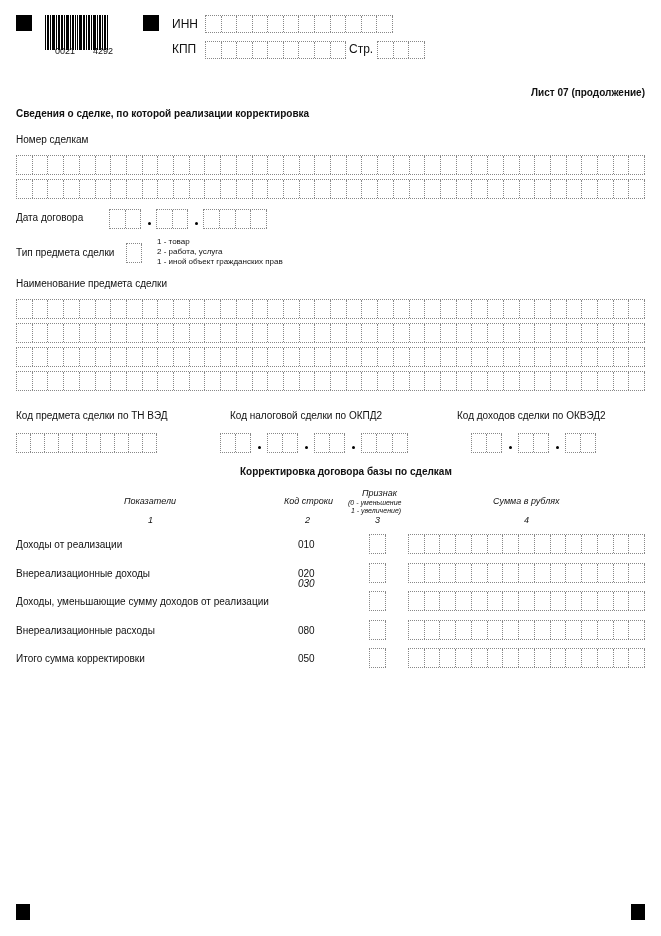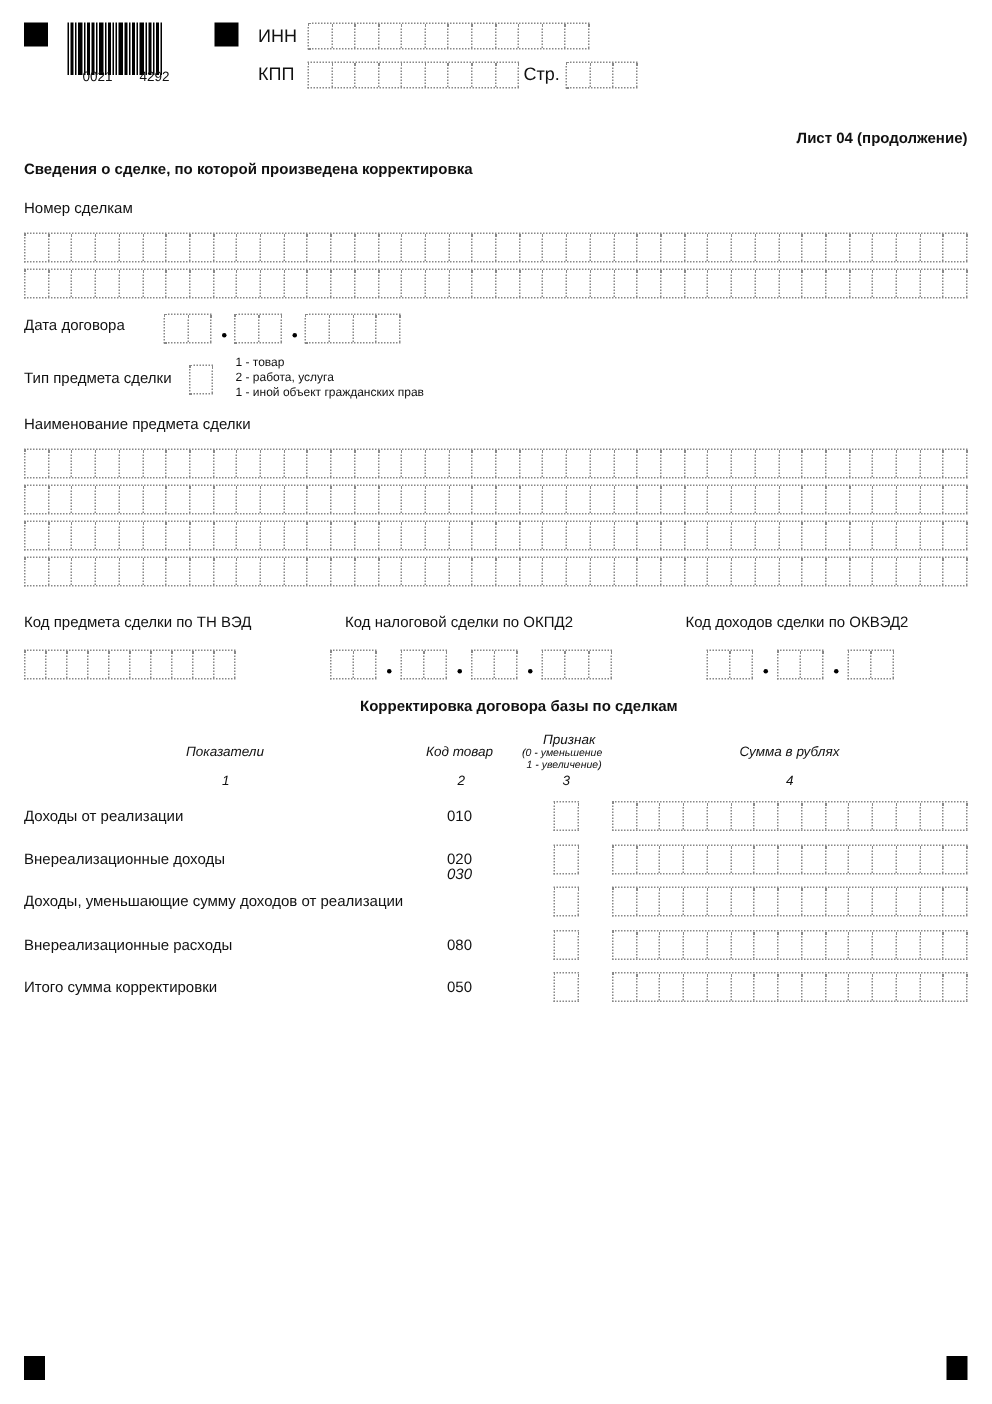--- a/index.html
+++ b/index.html
@@ -79,23 +79,23 @@
     <div class="cell" style="flex: 1 1 0%;"></div>
     <div class="cell" style="flex: 1 1 0%;"></div>
   </div>
 <div class="txt" style="left:349px;top:43px;font-size:12px;">Стр.</div>
 <div class="cells" style="left:377px;top:41px;width:48px;height:18px;">
     <div class="cell" style="flex: 1 1 0%;"></div>
     <div class="cell" style="flex: 1 1 0%;"></div>
     <div class="cell" style="flex: 1 1 0%;"></div>
   </div>
 
-<div class="txt bold" style="right:16px;top:88px;">Лист 04 (продолжение)</div>
-
-<div class="txt bold" style="left:16px;top:109px;">Сведения о сделке, по которой произведена корректировка</div>
+<div class="txt bold" style="right:16px;top:88px;">Лист 07 (продолжение)</div>
+
+<div class="txt bold" style="left:16px;top:109px;">Сведения о сделке, по которой реализации корректировка</div>
 <div class="txt" style="left:16px;top:135px;">Номер сделкам</div>
 <div class="cells" style="left:16px;top:155px;width:629px;height:20px;">
     <div class="cell" style="flex: 1 1 0%;"></div>
     <div class="cell" style="flex: 1 1 0%;"></div>
     <div class="cell" style="flex: 1 1 0%;"></div>
     <div class="cell" style="flex: 1 1 0%;"></div>
     <div class="cell" style="flex: 1 1 0%;"></div>
     <div class="cell" style="flex: 1 1 0%;"></div>
     <div class="cell" style="flex: 1 1 0%;"></div>
     <div class="cell" style="flex: 1 1 0%;"></div>
@@ -420,21 +420,21 @@
   </div>
 <div class="dot" style="left:556px;top:446px;"></div>
 <div class="cells" style="left:565px;top:433px;width:31px;height:20px;">
     <div class="cell" style="flex: 1 1 0%;"></div>
     <div class="cell" style="flex: 1 1 0%;"></div>
   </div>
 
 <div class="txt bold" style="left:240px;top:467px;">Корректировка договора базы по сделкам</div>
 
 <div class="txt ital" style="left:124px;top:497px;font-size:9px;">Показатели</div>
-<div class="txt ital" style="left:284px;top:497px;font-size:9px;">Код товар</div>
+<div class="txt ital" style="left:284px;top:497px;font-size:9px;">Код строки</div>
 <div class="txt ital" style="left:362px;top:489px;font-size:9px;">Признак</div>
 <div class="txt ital" style="left:348px;top:499px;font-size:7px;">(0 - уменьшение</div>
 <div class="txt ital" style="left:351px;top:507px;font-size:7px;">1 - увеличение)</div>
 <div class="txt ital" style="left:493px;top:497px;font-size:9px;">Сумма в рублях</div>
 <div class="txt ital" style="left:148px;top:516px;font-size:9px;">1</div>
 <div class="txt ital" style="left:305px;top:516px;font-size:9px;">2</div>
 <div class="txt ital" style="left:375px;top:516px;font-size:9px;">3</div>
 <div class="txt ital" style="left:524px;top:516px;font-size:9px;">4</div>
 
 <div id="corr-rows">

